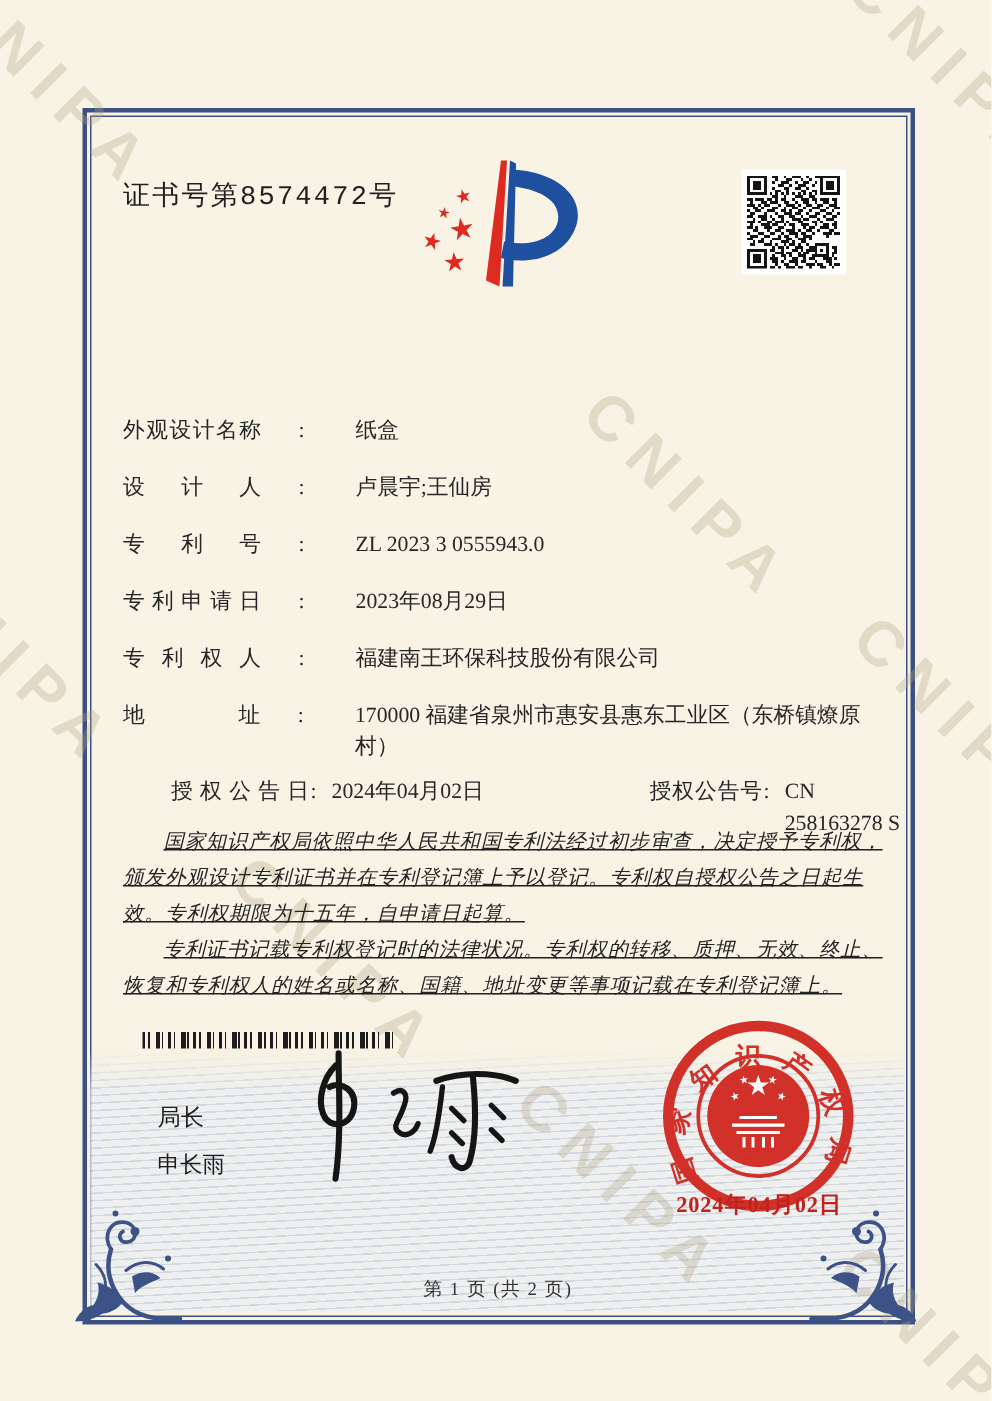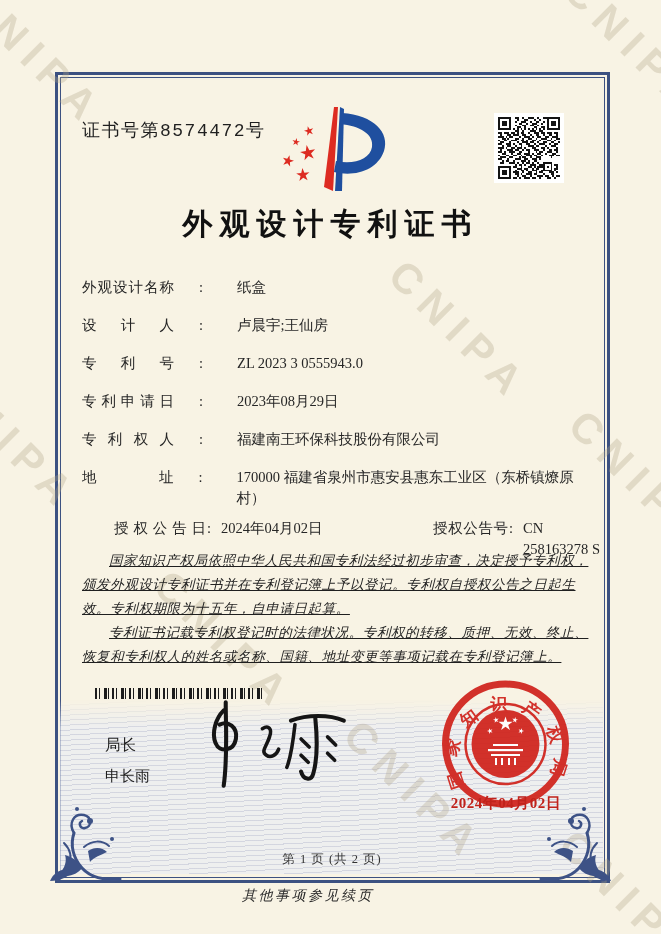--- a/index.html
+++ b/index.html
@@ -173,21 +173,20 @@
           <path d="M26 26h1v1h-1z"></path>
         <path d="M9 0h2v1H9zM13 0h1v1h-1zM16 0h3v1h-3zM21 0h1v1h-1zM24 0h2v1h-2zM10 1h1v1h-1zM14 1h2v1h-2zM19 1h1v1h-1zM22 1h1v1h-1zM9 2h1v1H9zM12 2h3v1h-3zM17 2h1v1h-1zM20 2h2v1h-2zM24 2h1v1h-1zM11 3h2v1h-2zM15 3h1v1h-1zM18 3h3v1h-3zM23 3h1v1h-1zM9 4h1v1H9zM13 4h2v1h-2zM17 4h2v1h-2zM21 4h1v1h-1zM10 5h2v1h-2zM14 5h1v1h-1zM19 5h2v1h-2zM23 5h2v1h-2zM8 6h1v1H8zM10 6h1v1h-1zM12 6h1v1h-1zM14 6h1v1h-1zM16 6h1v1h-1zM18 6h1v1h-1zM20 6h1v1h-1zM22 6h1v1h-1zM24 6h1v1h-1zM9 7h2v1H9zM13 7h1v1h-1zM17 7h3v1h-3zM22 7h2v1h-2z"></path>
         <path d="M0 8h2v1H0zM3 8h3v1H3zM7 8h2v1H7zM10 8h1v1h-1zM12 8h2v1h-2zM16 8h1v1h-1zM19 8h3v1h-3zM23 8h2v1h-2zM26 8h3v1h-3zM30 8h2v1h-2zM1 9h1v1H1zM5 9h2v1H5zM8 9h3v1H8zM13 9h2v1h-2zM17 9h1v1h-1zM20 9h2v1h-2zM24 9h1v1h-1zM27 9h2v1h-2zM31 9h1v1h-1zM0 10h3v1H0zM4 10h1v1H4zM6 10h2v1H6zM11 10h1v1h-1zM14 10h3v1h-3zM18 10h1v1h-1zM21 10h2v1h-2zM25 10h2v1h-2zM29 10h3v1h-3zM2 11h2v1H2zM5 11h1v1H5zM9 11h2v1H9zM13 11h1v1h-1zM16 11h2v1h-2zM20 11h1v1h-1zM23 11h3v1h-3zM28 11h1v1h-1zM31 11h2v1h-2z"></path>
         <path d="M0 12h1v1H0zM3 12h2v1H3zM7 12h3v1H7zM12 12h2v1h-2zM15 12h1v1h-1zM18 12h2v1h-2zM22 12h1v1h-1zM26 12h2v1h-2zM30 12h1v1h-1zM1 13h2v1H1zM6 13h1v1H6zM10 13h1v1h-1zM13 13h3v1h-3zM17 13h2v1h-2zM21 13h1v1h-1zM24 13h2v1h-2zM28 13h2v1h-2zM32 13h1v1h-1zM0 14h2v1H0zM4 14h3v1H4zM8 14h1v1H8zM11 14h2v1h-2zM15 14h2v1h-2zM19 14h1v1h-1zM22 14h3v1h-3zM27 14h1v1h-1zM30 14h2v1h-2zM2 15h1v1H2zM5 15h2v1H5zM9 15h1v1H9zM12 15h1v1h-1zM16 15h3v1h-3zM20 15h2v1h-2zM25 15h1v1h-1zM28 15h3v1h-3z"></path>
         <path d="M0 16h3v1H0zM4 16h1v1H4zM7 16h2v1H7zM10 16h3v1h-3zM14 16h1v1h-1zM18 16h2v1h-2zM23 16h2v1h-2zM26 16h1v1h-1zM31 16h1v1h-1zM1 17h1v1H1zM5 17h3v1H5zM9 17h2v1H9zM13 17h1v1h-1zM15 17h2v1h-2zM19 17h3v1h-3zM24 17h1v1h-1zM27 17h2v1h-2zM30 17h2v1h-2zM0 18h2v1H0zM3 18h1v1H3zM6 18h3v1H6zM11 18h2v1h-2zM16 18h1v1h-1zM20 18h1v1h-1zM22 18h2v1h-2zM26 18h3v1h-3zM31 18h1v1h-1zM2 19h2v1H2zM7 19h1v1H7zM10 19h2v1h-2zM14 19h3v1h-3zM18 19h1v1h-1zM21 19h2v1h-2zM25 19h1v1h-1zM29 19h2v1h-2zM0 20h1v1H0zM4 20h2v1H4zM8 20h2v1H8zM12 20h1v1h-1zM15 20h3v1h-3zM19 20h2v1h-2zM23 20h1v1h-1zM27 20h3v1h-3zM31 20h2v1h-2z"></path>
         <path d="M1 21h3v1H1zM6 21h2v1H6zM11 21h1v1h-1zM13 21h2v1h-2zM17 21h1v1h-1zM20 21h3v1h-3zM28 21h1v1h-1zM0 22h2v1H0zM5 22h1v1H5zM9 22h3v1H9zM14 22h2v1h-2zM18 22h3v1h-3zM22 22h1v1h-1zM2 23h1v1H2zM4 23h2v1H4zM8 23h1v1H8zM12 23h3v1h-3zM16 23h1v1h-1zM19 23h2v1h-2zM1 24h2v1H1zM6 24h3v1H6zM10 24h1v1h-1zM13 24h1v1h-1zM15 24h2v1h-2zM18 24h1v1h-1zM21 24h1v1h-1z"></path>
         <path d="M9 25h1v1H9zM11 25h2v1h-2zM14 25h1v1h-1zM17 25h3v1h-3zM22 25h2v1h-2zM30 25h2v1h-2zM8 26h2v1H8zM12 26h1v1h-1zM16 26h2v1h-2zM19 26h1v1h-1zM21 26h3v1h-3zM31 26h1v1h-1zM10 27h3v1h-3zM14 27h2v1h-2zM18 27h1v1h-1zM20 27h2v1h-2zM30 27h2v1h-2zM9 28h1v1H9zM12 28h2v1h-2zM15 28h1v1h-1zM18 28h3v1h-3zM23 28h1v1h-1zM26 28h2v1h-2zM30 28h1v1h-1zM8 29h3v1H8zM13 29h1v1h-1zM16 29h2v1h-2zM20 29h1v1h-1zM22 29h2v1h-2zM27 29h3v1h-3zM31 29h1v1h-1zM9 30h2v1H9zM12 30h1v1h-1zM15 30h3v1h-3zM19 30h2v1h-2zM24 30h1v1h-1zM28 30h2v1h-2zM10 31h1v1h-1zM13 31h2v1h-2zM17 31h1v1h-1zM21 31h3v1h-3zM25 31h2v1h-2zM29 31h1v1h-1zM31 31h2v1h-2zM8 32h2v1H8zM11 32h1v1h-1zM14 32h3v1h-3zM18 32h2v1h-2zM22 32h1v1h-1zM26 32h2v1h-2zM30 32h1v1h-1z"></path>
       </g>
     </svg>
 
-    <div class="title">外观设计专利证书</div>
 
     <div class="fields">
       <div class="f-row">
         <span class="f-label">外观设计名称</span>
           <span class="f-colon">:</span>
         <span class="f-value">纸盒</span>
       </div>
       <div class="f-row">
         <span class="f-label">设计人</span>
           <span class="f-colon">:</span>
@@ -270,15 +269,14 @@
         <rect x="76" y="80" width="2" height="7"></rect>
       </g>
       <path id="sealArc" d="M22,95 A48,48 0 1 1 113,95" fill="none"></path>
       <text font-size="17" font-weight="bold" fill="#d0231c" letter-spacing="13" font-family="Liberation Serif, DejaVu Serif, serif">
         <textPath href="#sealArc" startOffset="50%" text-anchor="middle">国家知识产权局</textPath>
       </text>
     </svg>
     <div class="seal-date">2024年04月02日</div>
 
     <div class="page-num">第 1 页 (共 2 页)</div>
-    <div class="foot-note">其他事项参见续页</div>
   </div>
 </div>
 
 </body></html>

